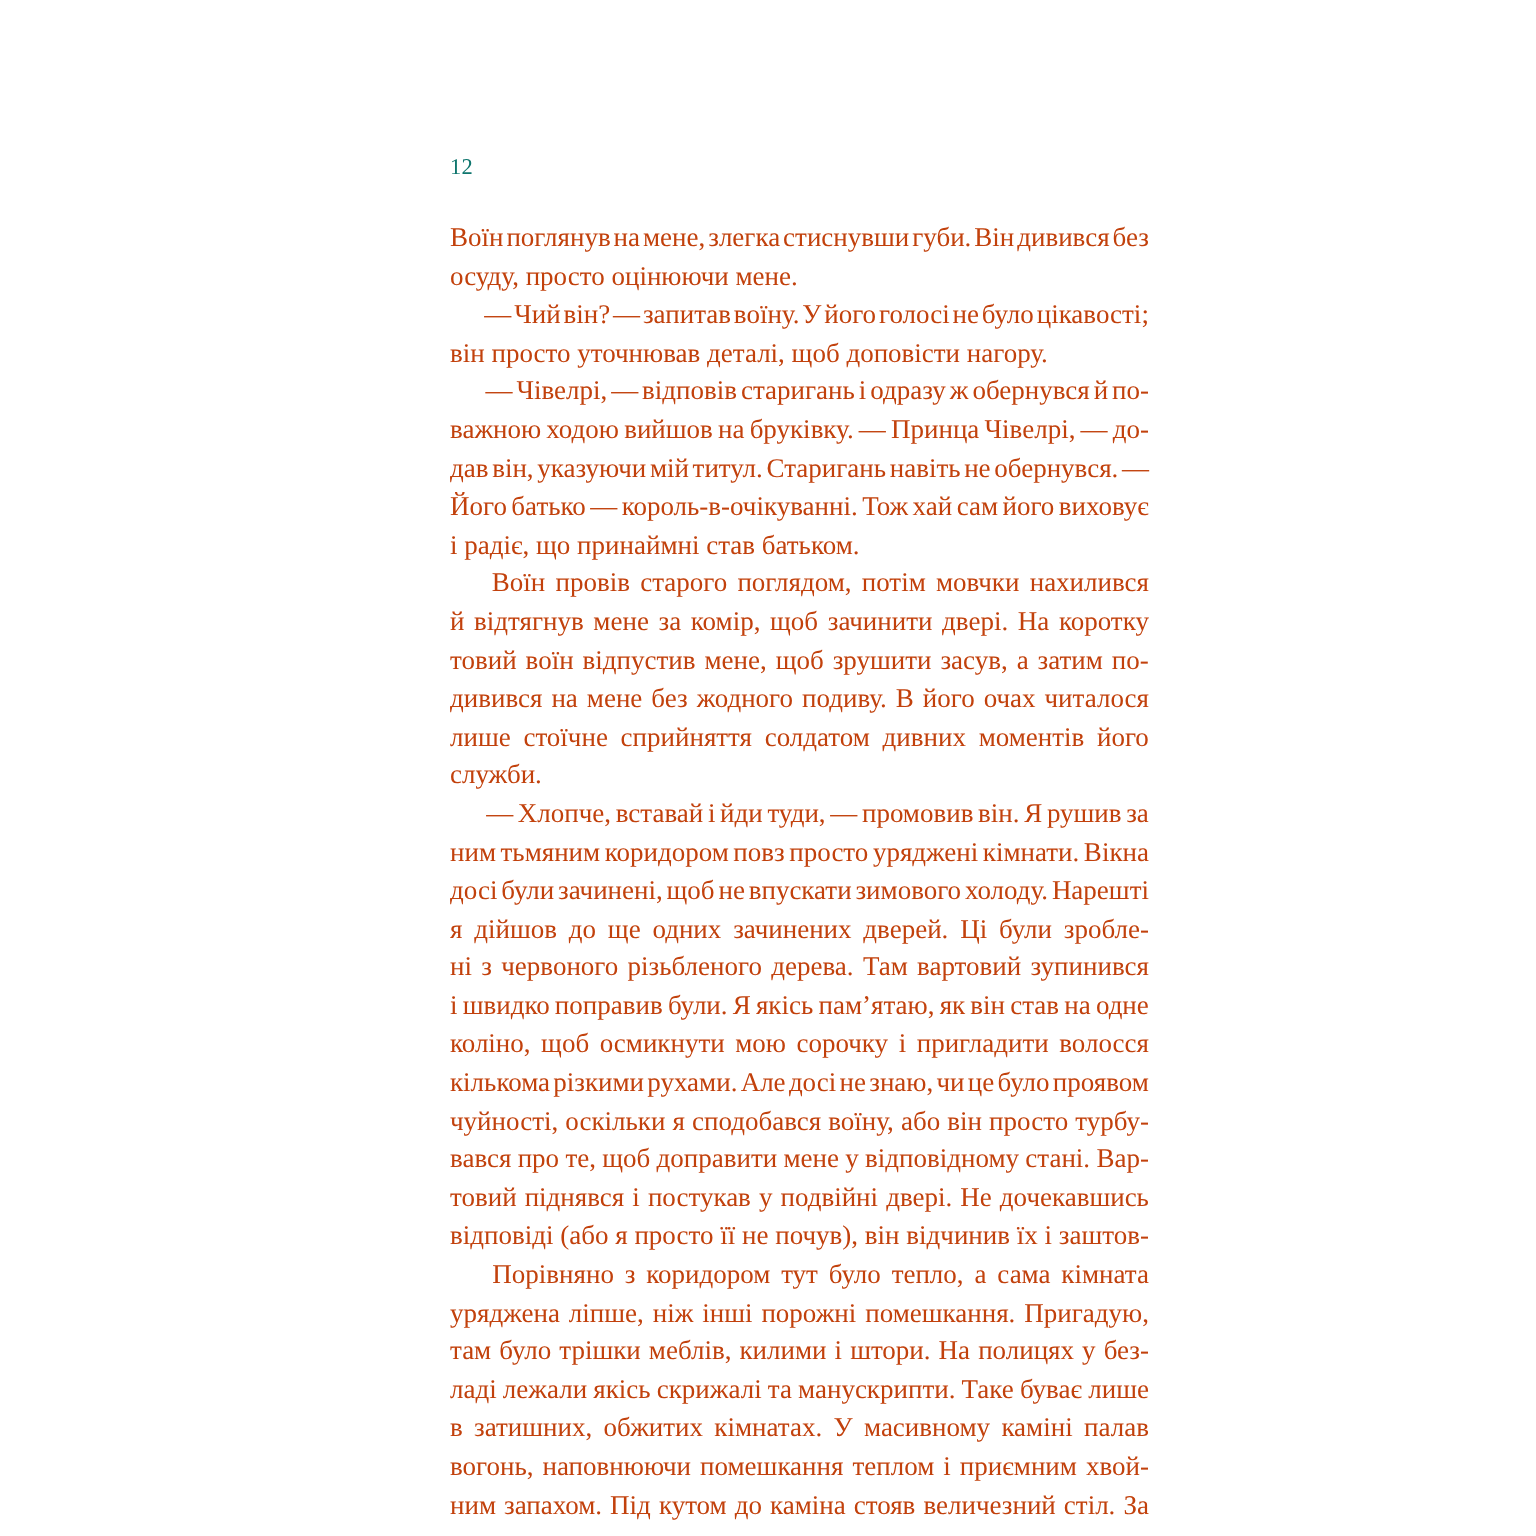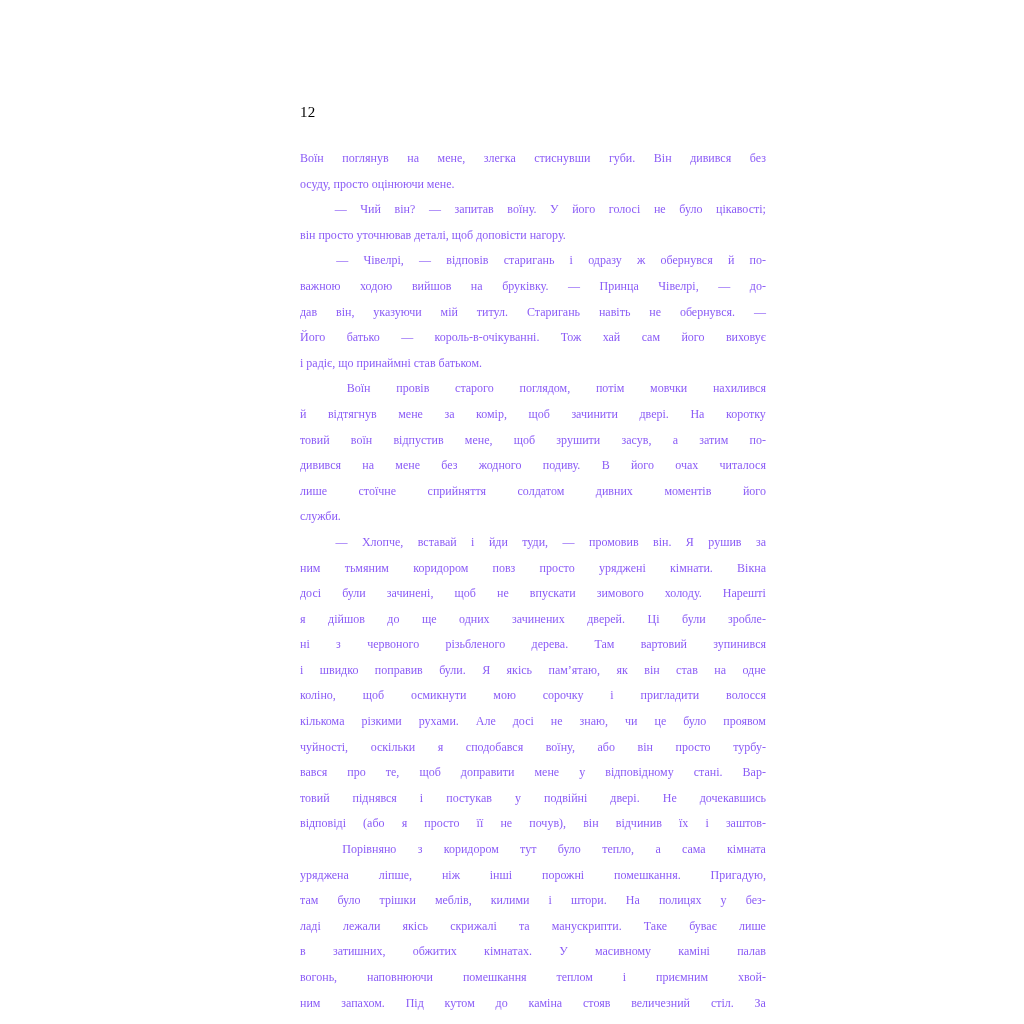--- a/index.html
+++ b/index.html
@@ -18,39 +18,39 @@
     background: #ffffff;
     overflow: hidden;
   }
   .folio {
     position: absolute;
     left: 300px;
     top: 103px;
     font-size: 15px;
     line-height: 18px;
     letter-spacing: 0.2px;
-    color: #000000;
+    color: #0f766e;
   }
   .textblock {
     position: absolute;
     left: 300px;
     top: 146px;
     width: 466px;
   }
   .para {
     margin: 0;
   }
   
   .ln {
     display: block;
     height: 25.6px;
     line-height: 25.6px;
-    font-size: 12px;
+    font-size: 18px;
     white-space: nowrap;
-    color: #8b5cf6;
+    color: #c2410c;
   }
   .ln > span.w {
     display: inline-block;
   }
   
   .ln.just {
     display: flex;
     justify-content: space-between;
     width: 466px;
   }

